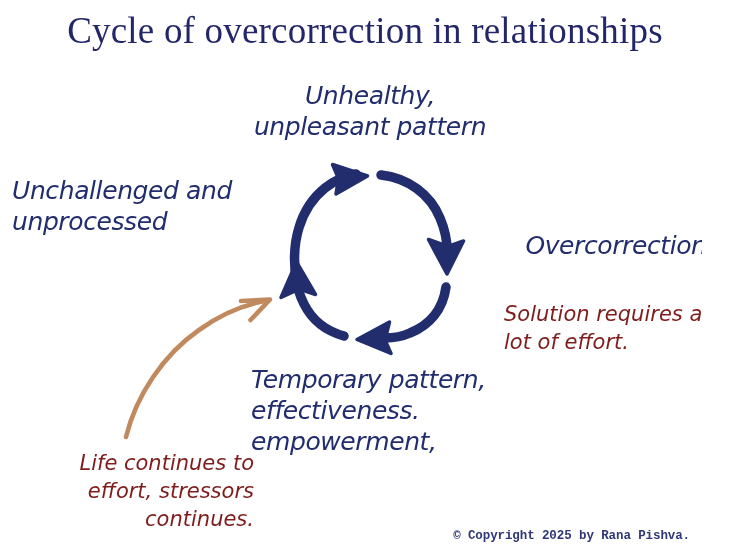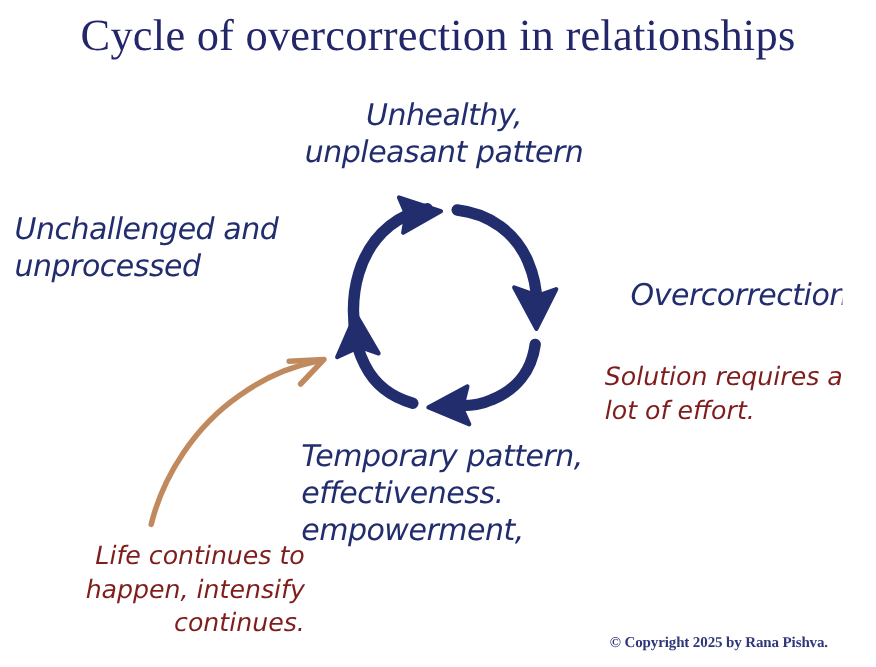--- a/index.html
+++ b/index.html
@@ -93,21 +93,21 @@
     top: 449px;
     width: 230px;
     text-align: right;
   }
 
   
   #copyright {
     position: absolute;
     right: 12px;
     bottom: 13px;
-    font-family: Liberation Serif, serif;
+    font-family: Liberation Mono, monospace;
     font-size: 12.5px;
     font-weight: 700;
     color: #2f3778;
     letter-spacing: -0.1px;
     white-space: nowrap;
   }
 
   
   #graphics {
     position: absolute;
@@ -187,19 +187,19 @@
     <div>empowerment,</div>
   </div>
 
   <div class="hand-tan" id="ann-solution">
     <div>Solution requires a</div>
     <div>lot of effort.</div>
   </div>
 
   <div class="hand-tan" id="ann-life">
     <div>Life continues to</div>
-    <div>happen, intensify</div>
+    <div>effort, stressors</div>
     <div>continues.</div>
   </div>
 
   <div id="copyright">© Copyright 2025 by Rana Pishva.</div>
 
 </div>
 
 </body></html>

